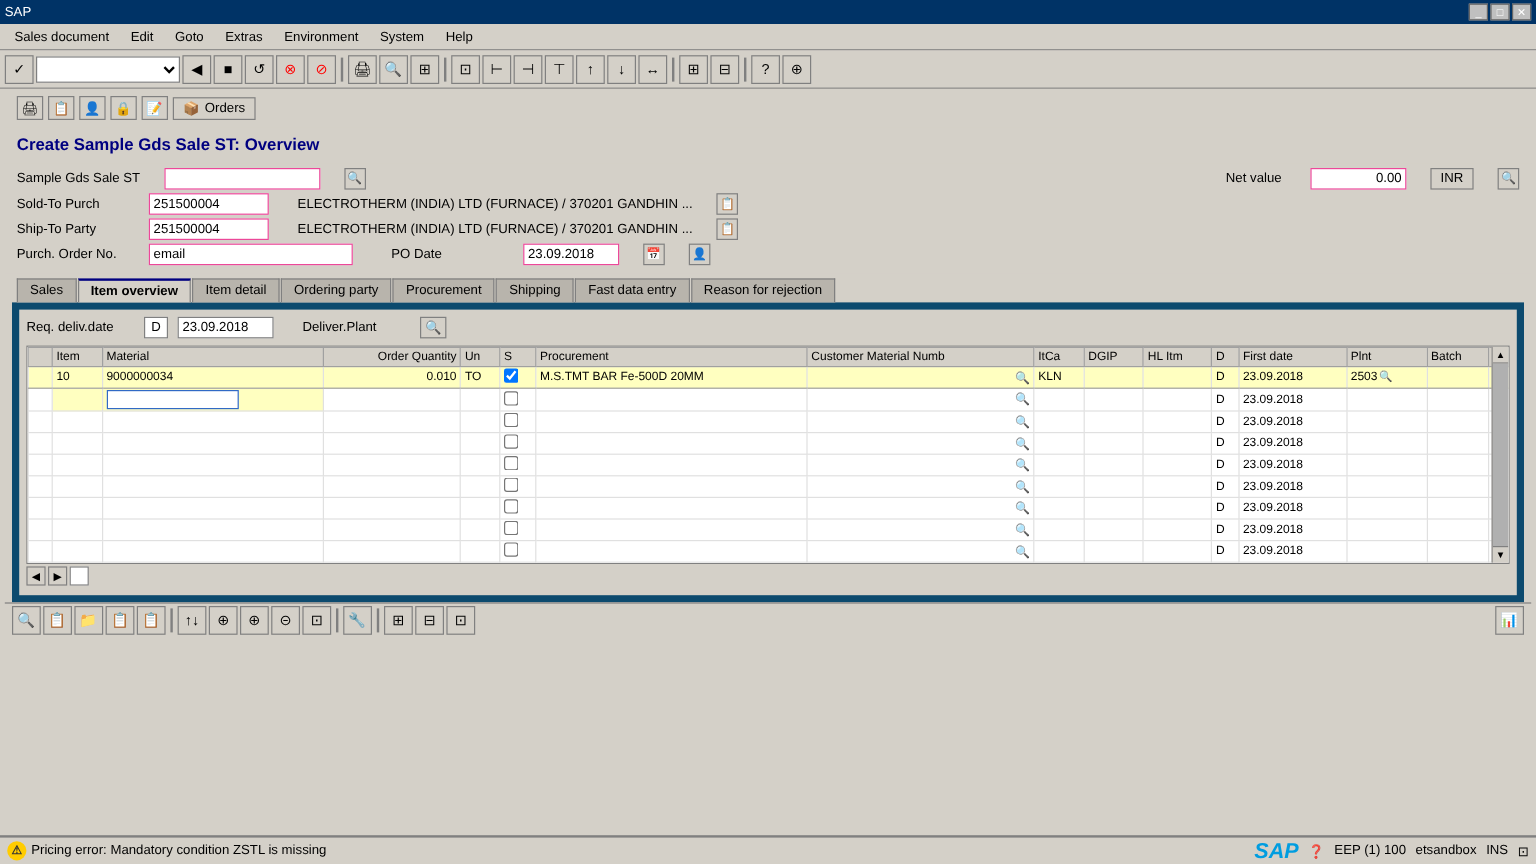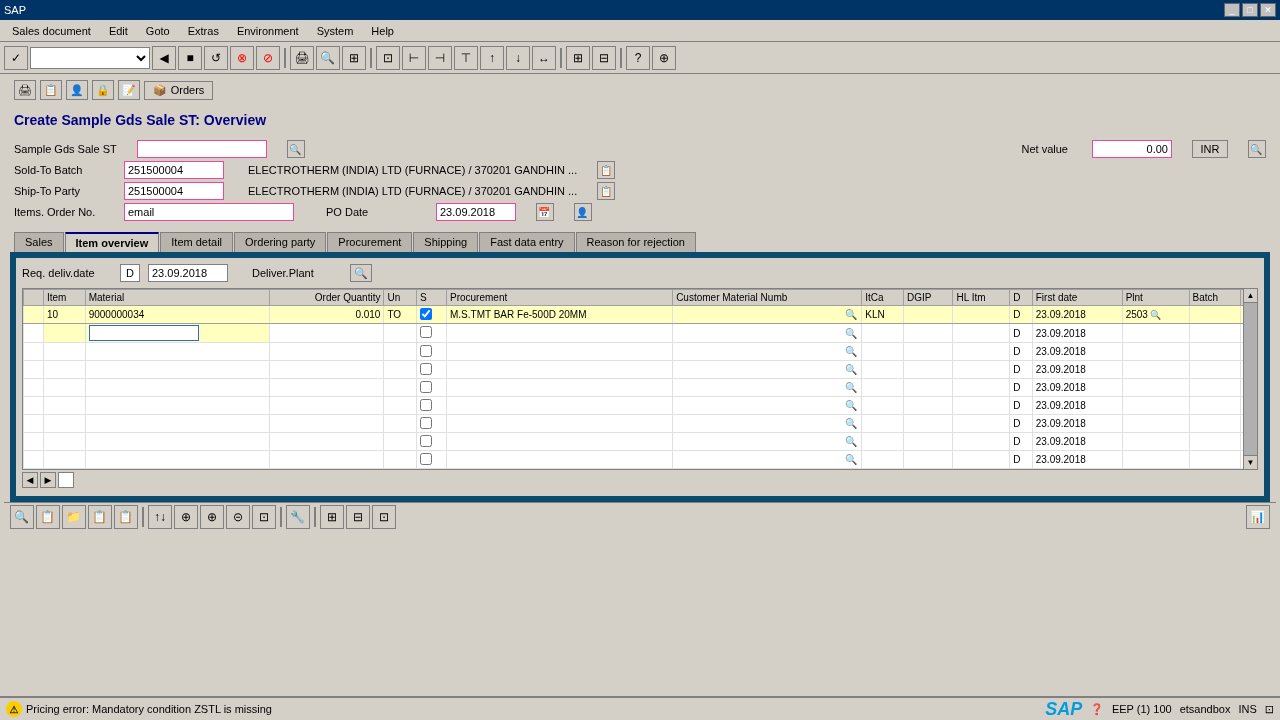--- a/index.html
+++ b/index.html
@@ -461,33 +461,33 @@
       <span class="form-label">Sample Gds Sale ST</span>
       <input class="form-input form-input-small" type="text" style="width: 130px;">
       <div class="form-icon-btn">🔍</div>
       <span style="flex:1"></span>
       <span class="form-label" style="min-width:60px;text-align:right;margin-right:4px;">Net value</span>
       <input class="form-input" type="text" style="width: 80px; text-align: right;" value="0.00">
       <div class="currency-badge">INR</div>
       <div class="form-icon-btn">🔍</div>
     </div>
     <div class="form-row">
-      <span class="form-label">Sold-To Batch</span>
+      <span class="form-label">Sold-To Purch</span>
       <input class="form-input" type="text" style="width: 100px;" value="251500004">
       <span class="form-static-text" style="margin-left:4px;max-width:350px;overflow:hidden;text-overflow:ellipsis;">ELECTROTHERM (INDIA) LTD (FURNACE) / 370201 GANDHIN ...</span>
       <div class="form-icon-btn">📋</div>
     </div>
     <div class="form-row">
       <span class="form-label">Ship-To Party</span>
       <input class="form-input" type="text" style="width: 100px;" value="251500004">
       <span class="form-static-text" style="margin-left:4px;max-width:350px;overflow:hidden;text-overflow:ellipsis;">ELECTROTHERM (INDIA) LTD (FURNACE) / 370201 GANDHIN ...</span>
       <div class="form-icon-btn">📋</div>
     </div>
     <div class="form-row">
-      <span class="form-label">Items. Order No.</span>
+      <span class="form-label">Purch. Order No.</span>
       <input class="form-input" type="text" style="width: 170px;" value="email">
       <span style="margin-left:12px;" class="form-label">PO Date</span>
       <input class="form-input" type="text" style="width: 80px;" value="23.09.2018">
       <div class="form-icon-btn">📅</div>
       <div class="form-icon-btn">👤</div>
     </div>
   </div>
 
   <div class="tabs-container">
     <div class="tab">Sales</div>

